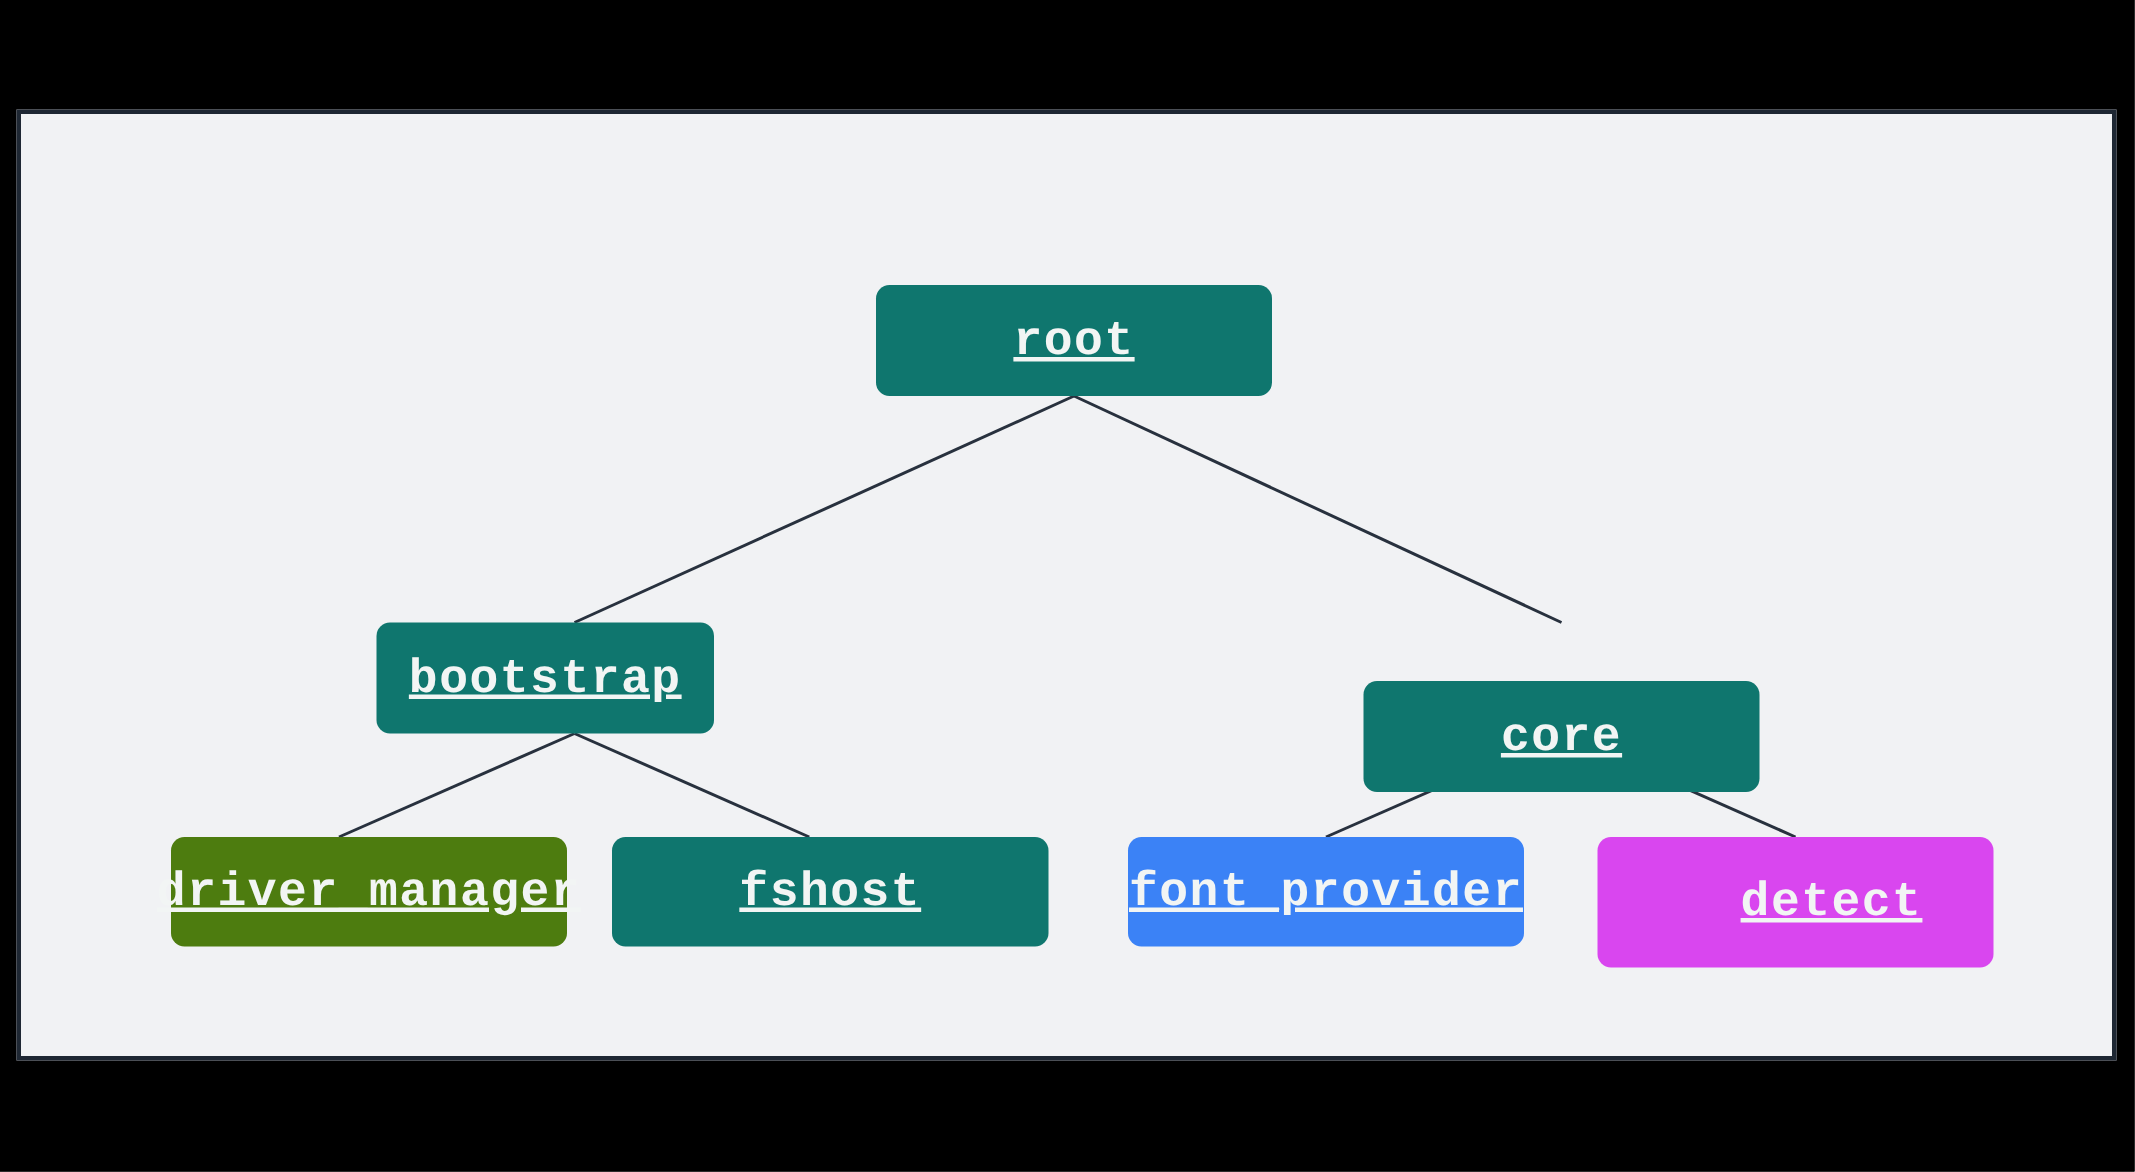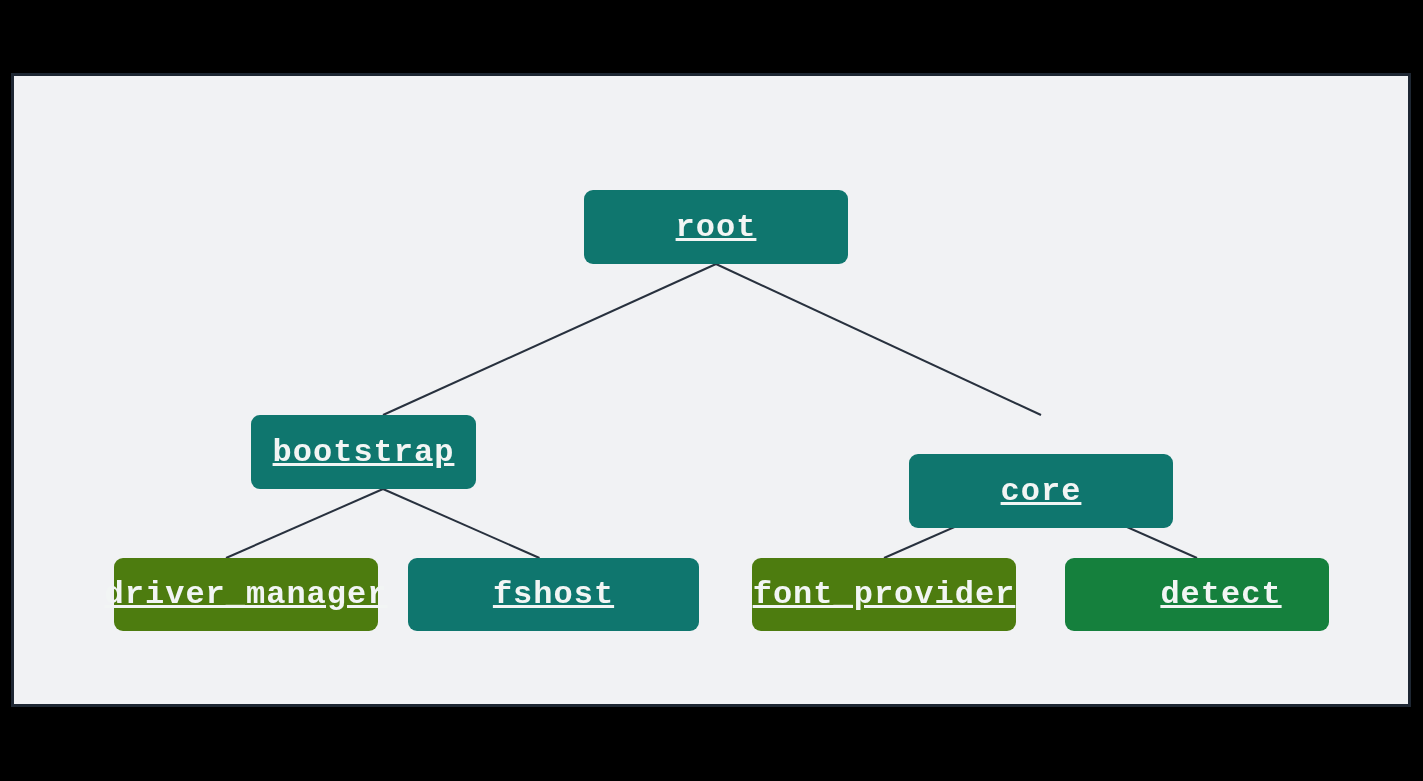--- a/index.html
+++ b/index.html
@@ -60,16 +60,16 @@
       <line x1="383" y1="489" x2="539.5" y2="558" stroke="#28313e" stroke-width="2"></line>
       <line x1="1041" y1="489" x2="884" y2="558" stroke="#28313e" stroke-width="2"></line>
       <line x1="1041" y1="489" x2="1197" y2="558" stroke="#28313e" stroke-width="2"></line>
     </svg>
   <div id="node-layer">
       <div class="node" style="left: 584px; top: 190px; width: 264px; height: 74px; background: rgb(15, 118, 110); color: rgb(242, 245, 244);">root</div>
       <div class="node" style="left: 251px; top: 415px; width: 225px; height: 74px; background: rgb(15, 118, 110); color: rgb(242, 245, 244);">bootstrap</div>
       <div class="node" style="left: 909px; top: 415px; width: 264px; height: 74px; background: rgb(15, 118, 110); color: rgb(242, 245, 244); margin-top: 39px;">core</div>
       <div class="node" style="left: 94px; top: 558px; width: 264px; height: 73px; background: #4d7c0f; color: rgb(242, 245, 244); margin-left: 20px;">driver_manager</div>
       <div class="node" style="left: 408px; top: 558px; width: 291px; height: 73px; background: rgb(15, 118, 110); color: rgb(242, 245, 244);">fshost</div>
-      <div class="node" style="left: 752px; top: 558px; width: 264px; height: 73px; background: #4d7c0f; color: rgb(242, 245, 244);">font_provider</div>
-      <div class="node" style="left: 1065px; top: 558px; width: 264px; height: 73px; background: #15803d; color: rgb(242, 245, 244); padding-left: 48px;">detect</div>
+      <div class="node" style="left: 752px; top: 558px; width: 264px; height: 73px; background: #3b82f6; color: rgb(242, 245, 244);">font_provider</div>
+      <div class="node" style="left: 1065px; top: 558px; width: 264px; height: 87px; background: #d946ef; color: rgb(242, 245, 244); padding-left: 48px;">detect</div>
     </div>
 </div>
 
 </body></html>

